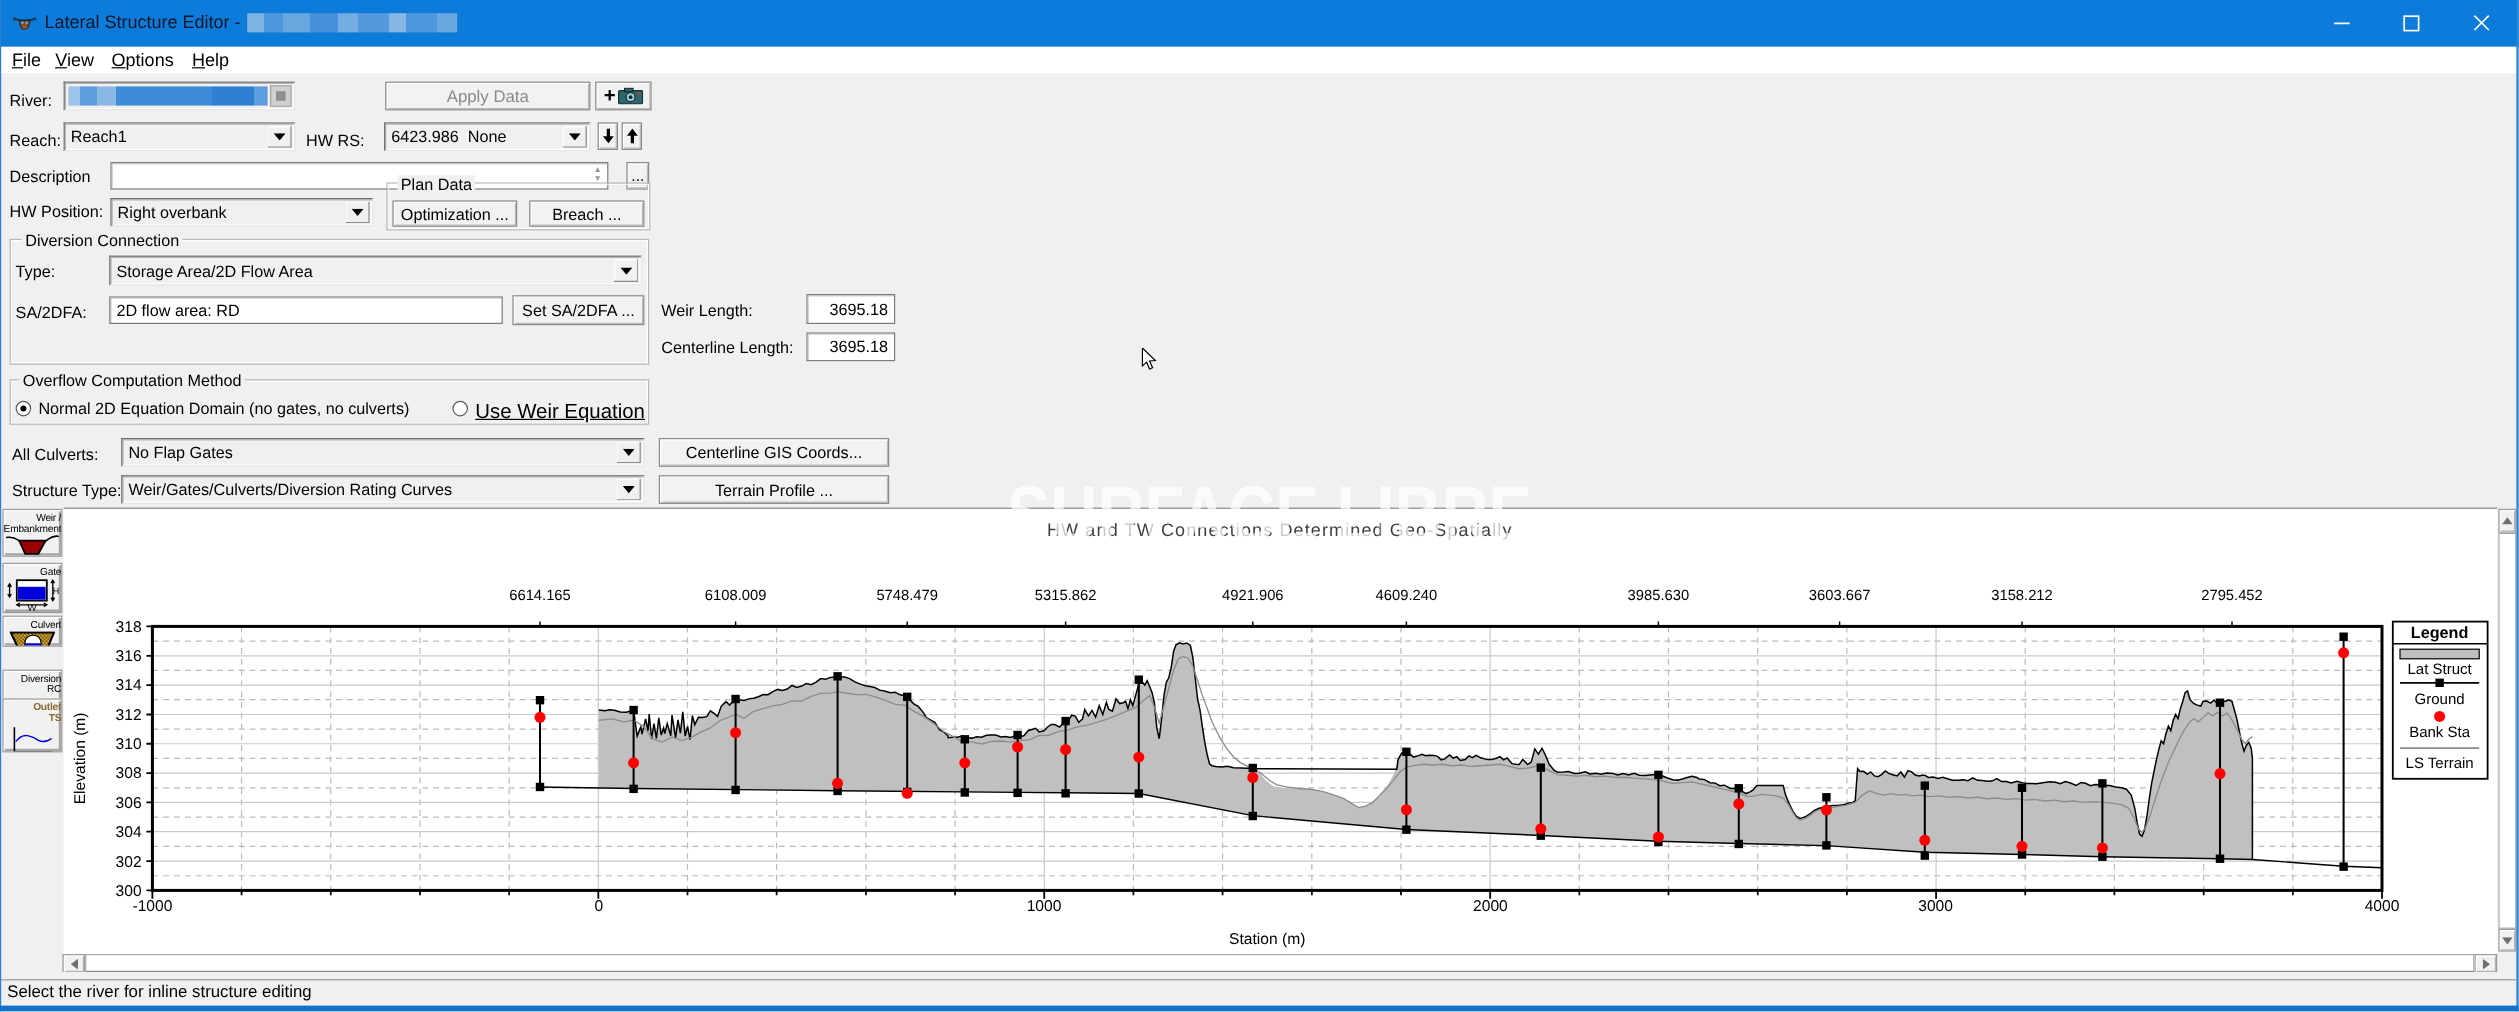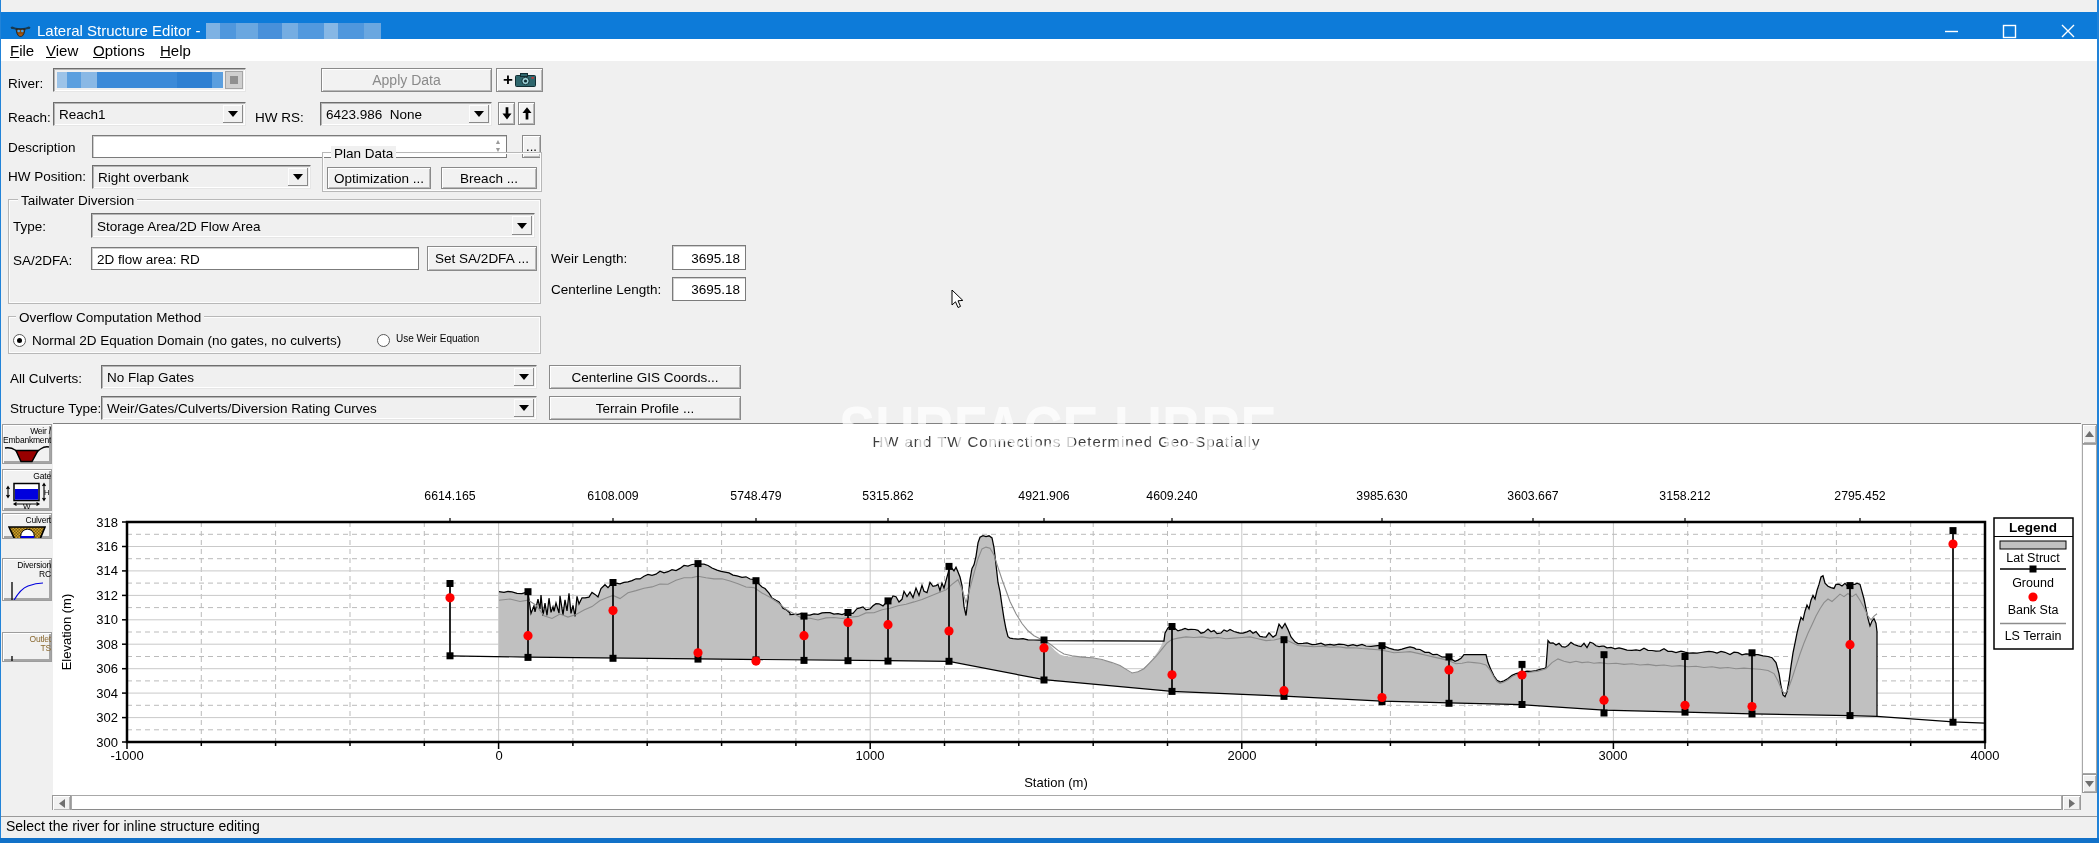--- a/index.html
+++ b/index.html
@@ -1,15 +1,15 @@
 <!DOCTYPE html>
 <html><head><meta charset="utf-8"><style>
 * { margin:0; padding:0; box-sizing:border-box; }
 html,body { width:2099px; height:843px; overflow:hidden; font-family:"Liberation Sans",sans-serif; background:#f0f0f0; position:relative; }
-#titlebar { position:absolute; left:0; top:12px; width:2099px; height:39px; background:#0d7bd9; color:#ffffff; }
+#titlebar { position:absolute; left:0; top:0; width:2099px; height:39px; background:#0d7bd9; color:#0f172a; }
 #menubar { position:absolute; left:1px; top:39px; width:2097px; height:22px; background:#fff; color:#000; }
 .menuitem { position:absolute; top:3px; font-size:15px; }
 .menuitem u { text-decoration:underline; }
 .lbl { position:absolute; color:#000; white-space:nowrap; }
 .combo { position:absolute; background:#f0f0f0; border:1px solid; border-color:#6e6e6e #e6e6e6 #e6e6e6 #6e6e6e; box-shadow:inset 1px 1px 0 #b4b4b4, inset -1px -1px 0 #fff; }
 .ctext { position:absolute; left:5px; top:50%; transform:translateY(-50%); white-space:nowrap; }
 .carrow { position:absolute; right:2px; top:2px; bottom:2px; width:20px; background:#f0f0f0; box-shadow:inset -1px -1px 0 #8a8a8a, inset 1px 1px 0 #fdfdfd; display:flex; align-items:center; justify-content:center; }
 .btn { position:absolute; background:#f2f2f2; border:1px solid #8a8a8a; box-shadow:inset 1px 1px 0 #fff, inset -1px -1px 0 #b9b9b9; text-align:center; color:#000; display:flex; align-items:center; justify-content:center; white-space:nowrap; }
 .inputbox { position:absolute; background:#fff; border:1px solid #7b7b7b; box-shadow:inset 1px 1px 0 #cfcfcf; }
 .groupbox { position:absolute; border:1px solid #b8b8b8; box-shadow:1px 1px 0 #fdfdfd inset, -1px -1px 0 #fdfdfd inset; }
@@ -113,21 +113,21 @@
         <path d="M0 0 L10 0 L5 6 Z" fill="#000"></path>
       </svg>
     </span>
   </div>
 <div class="groupbox" style="left:322px;top:152px;width:220px;height:40px;"></div>
 <div class="gblabel" style="left:331px;top:146px;">Plan Data</div>
 <div class="btn" style="left:327px;top:167px;width:104px;height:22px;font-size:13.5px;">Optimization ...</div>
 <div class="btn" style="left:441px;top:167px;width:96px;height:22px;font-size:13.5px;">Breach ...</div>
 
 <div class="groupbox" style="left:8px;top:199px;width:533px;height:105px;"></div>
-<div class="gblabel" style="left:18px;top:193px;">Tailwater Diversion</div>
+<div class="gblabel" style="left:18px;top:193px;">Diversion Connection</div>
 <div class="lbl" style="left:13px;top:219px;font-size:13.5px;">Type:</div>
 <div class="combo" style="left:91px;top:213px;width:444px;height:25px;">
     <span class="ctext" style="font-size:13.5px">Storage Area/2D Flow Area</span>
     <span class="carrow">
       <svg width="10" height="6" viewBox="0 0 10 6">
         <path d="M0 0 L10 0 L5 6 Z" fill="#000"></path>
       </svg>
     </span>
   </div>
 <div class="lbl" style="left:13px;top:253px;font-size:13.5px;">SA/2DFA:</div>
@@ -144,21 +144,21 @@
 <div class="inputbox" style="left:672px;top:277px;width:74px;height:24px;">
     <span style="position:absolute;right:5px;top:50%;transform:translateY(-50%);font-size:13.5px">3695.18</span>
   </div>
 
 <div class="groupbox" style="left:8px;top:316px;width:533px;height:38px;"></div>
 <div class="gblabel" style="left:16px;top:310px;">Overflow Computation Method</div>
 <span style="position:absolute;left:13px;top:334px;width:13px;height:13px;border:1px solid #5a5a5a;border-radius:50%;background:#fff;"></span>
 <span style="position:absolute;left:17px;top:338px;width:5px;height:5px;border-radius:50%;background:#000;"></span>
 <div class="lbl" style="left:32px;top:333px;font-size:13.5px;">Normal 2D Equation Domain (no gates, no culverts)</div>
 <span style="position:absolute;left:377px;top:334px;width:13px;height:13px;border:1px solid #5a5a5a;border-radius:50%;background:#fff;"></span>
-<div class="lbl" style="left:396px;top:333px;font-size:10px;">Use Weir Equation</div>
+<div class="lbl" style="left:396px;top:333px;font-size:17px;text-decoration:underline;">Use Weir Equation</div>
 
 <div class="lbl" style="left:10px;top:371px;font-size:13.5px;">All Culverts:</div>
 <div class="combo" style="left:101px;top:365px;width:436px;height:24px;">
     <span class="ctext" style="font-size:13.5px">No Flap Gates</span>
     <span class="carrow">
       <svg width="10" height="6" viewBox="0 0 10 6">
         <path d="M0 0 L10 0 L5 6 Z" fill="#000"></path>
       </svg>
     </span>
   </div>
@@ -196,21 +196,21 @@
         </pattern>
       </defs>
       <path d="M1 1 L37 1 L30 18 L9 18 Z" fill="url(#hat)" stroke="#000" stroke-width="1.7"></path>
       <circle cx="19.5" cy="10" r="6.8" fill="#fff" stroke="#000" stroke-width="1"></circle>
       <path d="M12.8 11 A 6.8 6.8 0 0 0 26.2 11 L26.2 10 L12.8 10 Z" fill="#0000dd"></path>
     </svg></div>
 <div class="sbtn" style="top:558px;height:43px;"><div class="slbl">Diversion<br>RC</div><svg width="36" height="25" viewBox="0 0 36 25">
       <path d="M3 2 L3 22.5 L34 22.5" stroke="#000" stroke-width="1.3" fill="none"></path>
       <path d="M4 22 Q11 9 19 6 T34 3" stroke="#0000dd" stroke-width="1.2" fill="none"></path>
     </svg></div>
-<div class="sbtn" style="top:632px;height:30px;"><div class="slbl" style="color:#8a6930">Outlet<br>TS</div><svg width="36" height="25" viewBox="0 0 36 25">
+<div class="sbtn" style="top:582px;height:45px;font-weight:bold;"><div class="slbl" style="color:#8a6930">Outlet<br>TS</div><svg width="36" height="25" viewBox="0 0 36 25">
       <path d="M3 2 L3 22.5 L34 22.5" stroke="#000" stroke-width="1.3" fill="none"></path>
       <path d="M4 14 Q9 8 14 9 T23 13 Q28 15.5 34 11.5" stroke="#0000dd" stroke-width="1.2" fill="none"></path>
     </svg></div>
 
 <div id="chartpanel"><svg id="chart" width="2028" height="387" viewBox="53 423 2028 387" font-family="Liberation Sans, sans-serif">
 <text x="1066" y="446" text-anchor="middle" font-size="15" fill="#3f3f3f" textLength="387">HW and TW Connections Determined Geo-Spatially</text>
 <text x="450" y="499" text-anchor="middle" font-size="12.3">6614.165</text>
 <line x1="450" y1="517.0" x2="450" y2="521.0" stroke="#000" stroke-width="1.2"></line>
 <text x="613" y="499" text-anchor="middle" font-size="12.3">6108.009</text>
 <line x1="613" y1="517.0" x2="613" y2="521.0" stroke="#000" stroke-width="1.2"></line>

